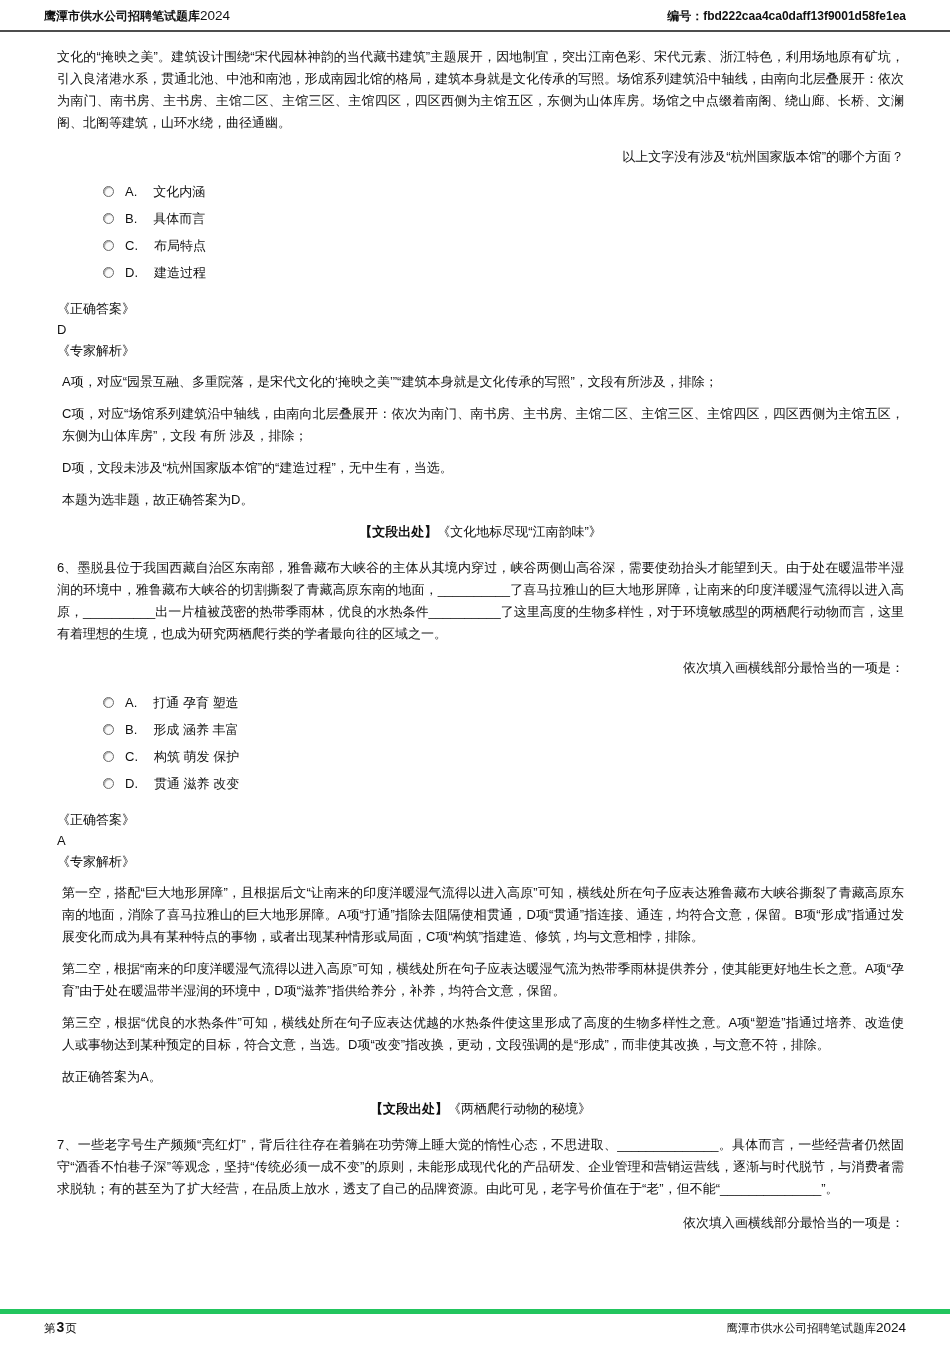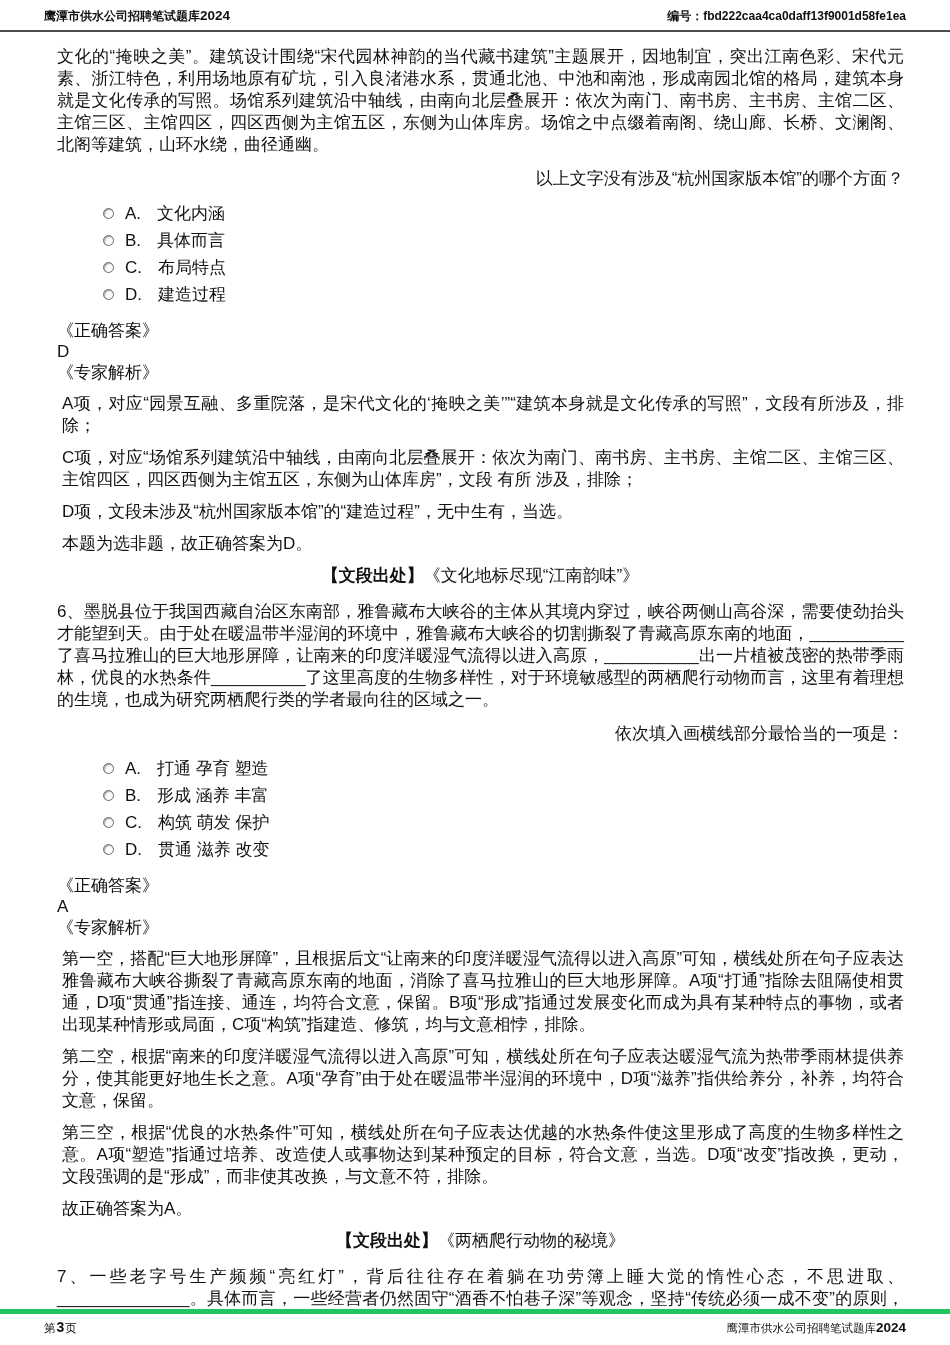--- a/index.html
+++ b/index.html
@@ -16,25 +16,25 @@
     display: flex; flex-direction: column;
     background: #fff;
   }
   .doc-header {
     flex: 0 0 auto;
     display: flex; justify-content: space-between; align-items: flex-end;
     padding: 8px 44px 5px 44px;
     border-bottom: 2px solid #4d4d4d;
     font-size: 12px; font-weight: 700;
   }
-  .doc-header .year, .doc-footer .year { font-size: 13.5px; font-weight: 700; }
+  .doc-header .year, .doc-footer .year { font-size: 13.5px; font-weight: 400; }
   .doc-body {
     flex: 1 1 auto;
     padding: 14px 46px 0 57px;
-    font-size: 17px; line-height: 22px;
+    font-size: 13px; line-height: 22px;
     text-align: justify;
     overflow: hidden;
   }
   .para { margin: 0 0 10px 0; }
   .q-passage { margin: 0 0 12px 0; }
   .prompt { margin: 12px 0 10px 0; text-align: right; }
   .options { margin: 0 0 12px 46px; }
   .option { display: flex; align-items: center; height: 27px; cursor: pointer; }
   .radio {
     flex: 0 0 auto;

